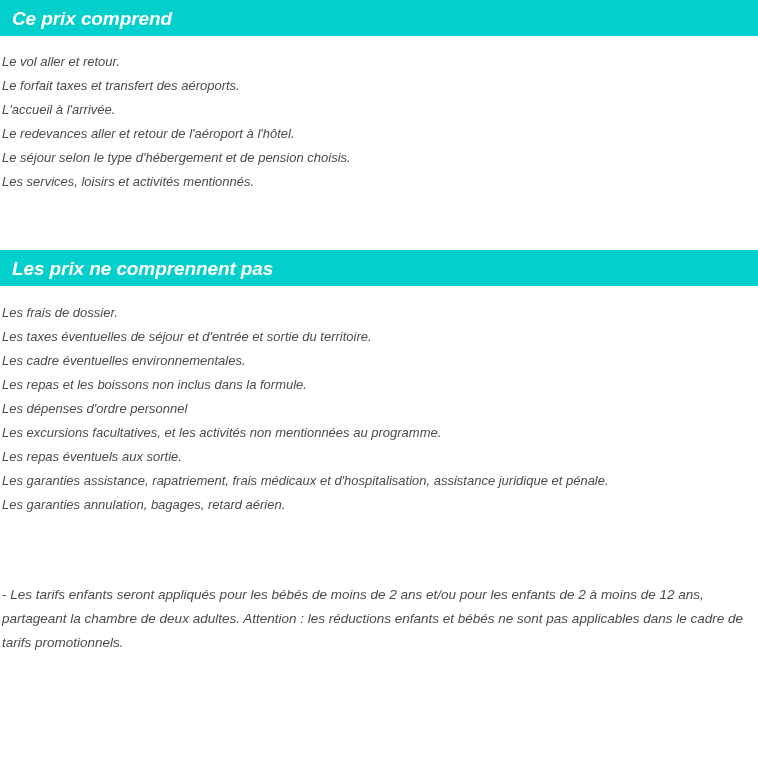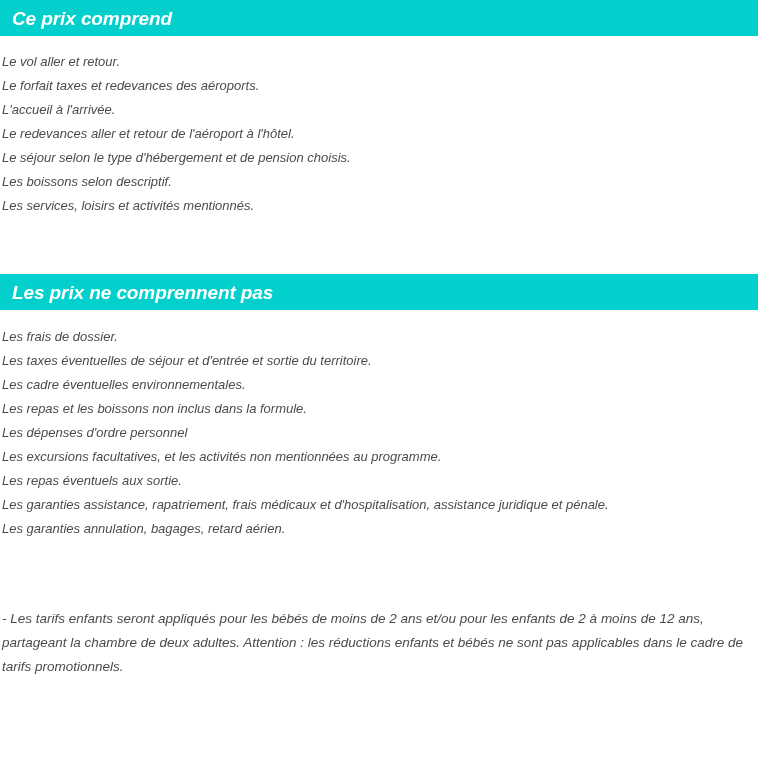--- a/index.html
+++ b/index.html
@@ -74,25 +74,24 @@
 <div class="page">
 
   <div class="section-header">
     <span class="section-title">Ce prix comprend</span>
   </div>
 
   <div class="spacer-1"></div>
 
   <div class="section-body">
     <div class="line">Le vol aller et retour.</div>
-    <div class="line">Le forfait taxes et redevances des aéroports.</div>
+    <div class="line">Le forfait taxes et transfert des aéroports.</div>
     <div class="line">L'accueil à l'arrivée.</div>
     <div class="line">Le redevances aller et retour de l'aéroport à l'hôtel.</div>
     <div class="line">Le séjour selon le type d'hébergement et de pension choisis.</div>
-    <div class="line">Les boissons selon descriptif.</div>
     <div class="line">Les services, loisirs et activités mentionnés.</div>
   </div>
 
   <div class="gap-after-list-1"></div>
 
   <div class="section-header">
     <span class="section-title">Les prix ne comprennent pas</span>
   </div>
 
   <div class="spacer-2"></div>

